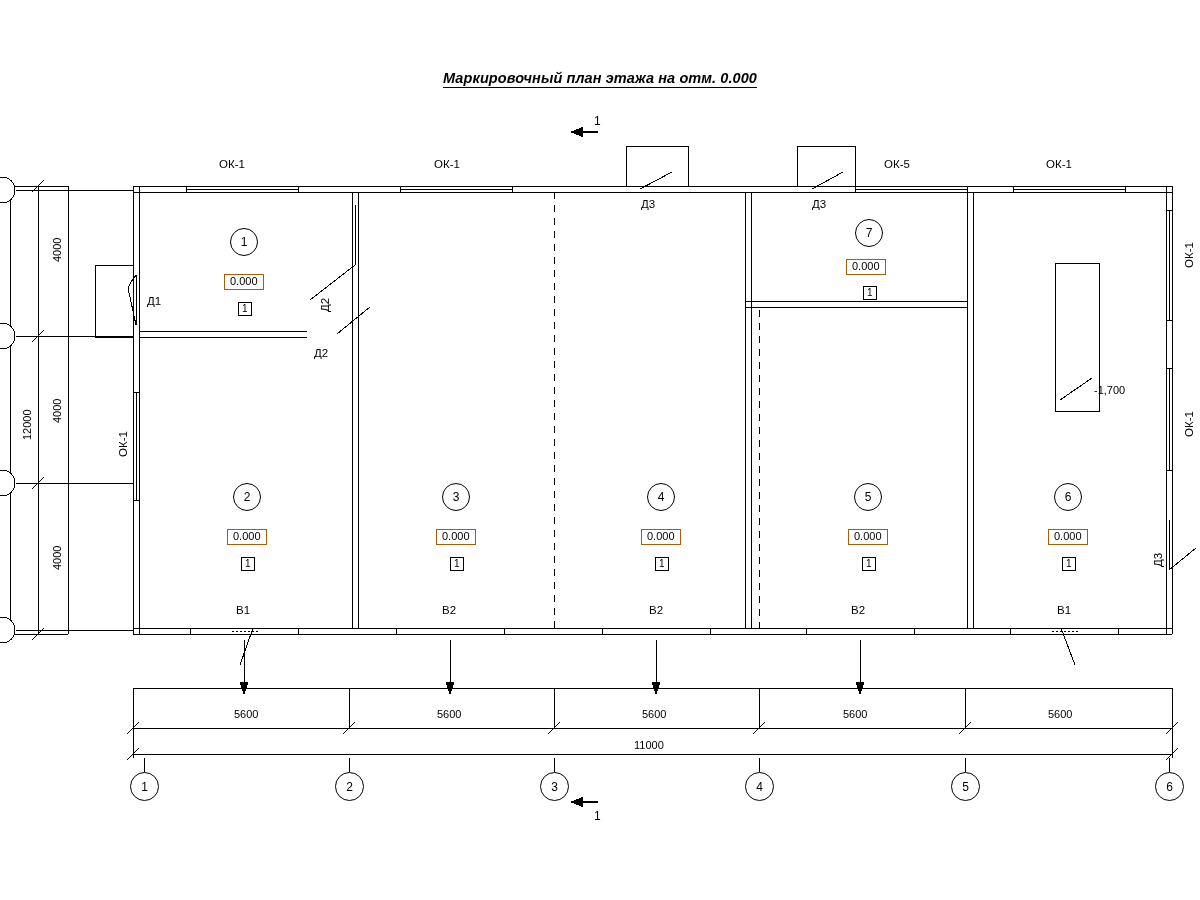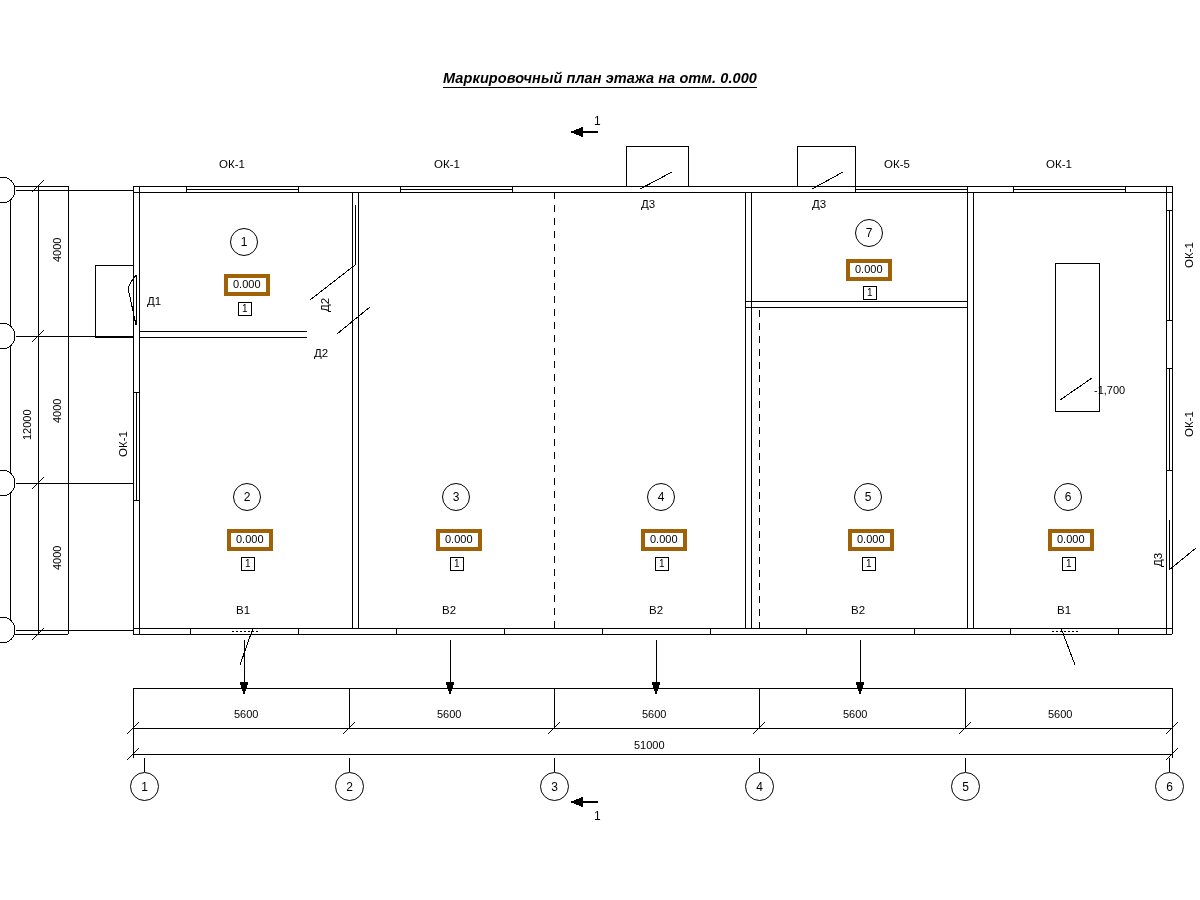--- a/index.html
+++ b/index.html
@@ -63,21 +63,21 @@
     border: 1px solid #000;
     border-radius: 50%;
     font-size: 12px;
     display: flex;
     align-items: center;
     justify-content: center;
     background: #fff;
   }
   .elev {
     position: absolute;
-    border: 4px solid #a16207;
+    border: 1px solid #a16207;
     font-size: 11px;
     padding: 1px 5px 2px 5px;
     background: #fff;
     line-height: 1;
   }
   .finish {
     position: absolute;
     border: 1px solid #000;
     font-size: 10px;
     padding: 0px 3px 1px 3px;
@@ -383,21 +383,21 @@
   <div class="elev" style="left:846px;top:259px">0.000</div>
   <div class="finish" style="left:863px;top:286px">1</div>
 
   <div class="lvl" style="left:1094px;top:385px">-1,700</div>
 
   <div class="dim" style="left:234px;top:709px">5600</div>
   <div class="dim" style="left:437px;top:709px">5600</div>
   <div class="dim" style="left:642px;top:709px">5600</div>
   <div class="dim" style="left:843px;top:709px">5600</div>
   <div class="dim" style="left:1048px;top:709px">5600</div>
-  <div class="dim" style="left:634px;top:740px">51000</div>
+  <div class="dim" style="left:634px;top:740px">11000</div>
 
   <div class="dim rot" style="left:52px;top:262px">4000</div>
   <div class="dim rot" style="left:52px;top:423px">4000</div>
   <div class="dim rot" style="left:52px;top:570px">4000</div>
   <div class="dim rot" style="left:22px;top:440px">12000</div>
 
   <div class="axis-bub" style="left:130px;top:772px">1</div>
   <div class="axis-bub" style="left:335px;top:772px">2</div>
   <div class="axis-bub" style="left:540px;top:772px">3</div>
   <div class="axis-bub" style="left:745px;top:772px">4</div>

